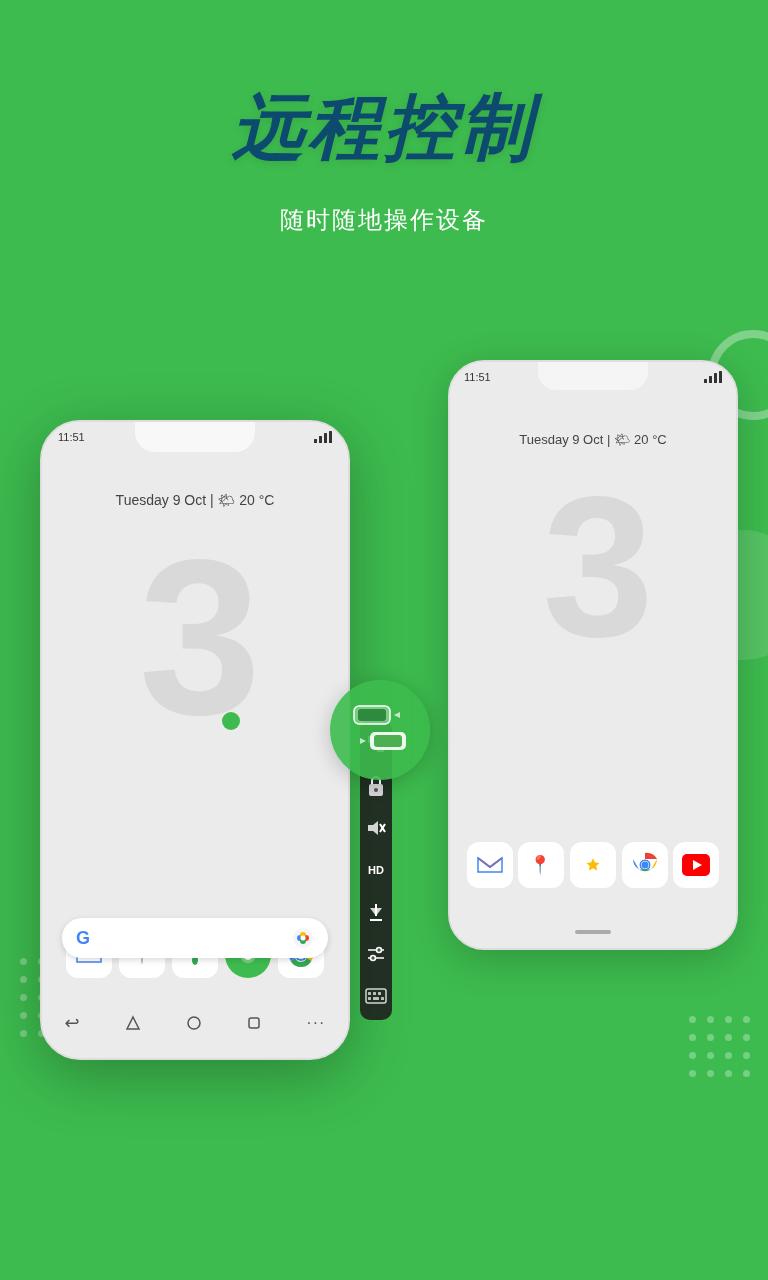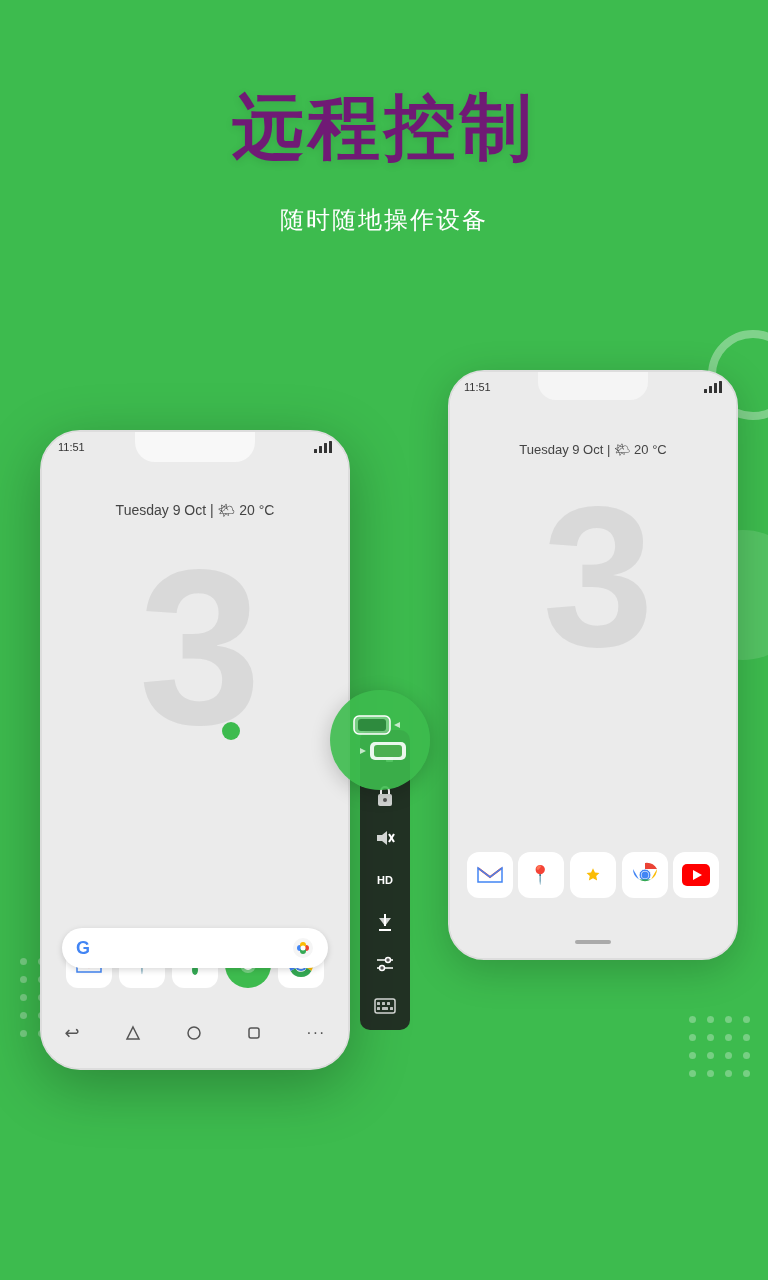--- a/index.html
+++ b/index.html
@@ -80,36 +80,37 @@
 
     
     .title-section {
       text-align: center;
       padding-top: 80px;
     }
 
     .main-title {
       font-size: 72px;
       font-weight: 900;
-      color: #701a75;
+      color: #0c4a6e;
       letter-spacing: 4px;
       text-shadow: 0 2px 8px rgba(0,0,0,0.1);
+      font-style: italic;
     }
 
     .sub-title {
       font-size: 24px;
       color: #fff;
       margin-top: 28px;
       letter-spacing: 2px;
     }
 
     
     .phones-container {
       position: absolute;
-      top: 340px;
+      top: 330px;
       left: 0;
       width: 100%;
       height: 900px;
     }
 
     
     .phone-back {
       position: absolute;
       top: 30px;
       right: 30px;
@@ -316,21 +317,21 @@
       display: flex;
       justify-content: center;
       align-items: center;
     }
 
     
     .toolbar-overlay {
       position: absolute;
       top: 390px;
       left: 360px;
-      width: 50px;
+      width: 32px;
       background: rgba(30,30,30,0.88);
       border-radius: 10px;
       padding: 6px 0;
       z-index: 20;
       display: flex;
       flex-direction: column;
       align-items: center;
       gap: 6px;
     }
 

